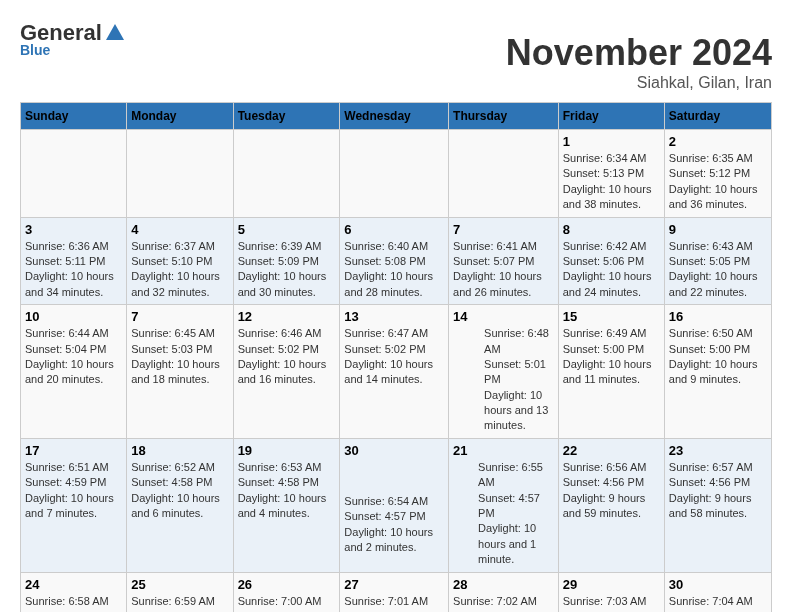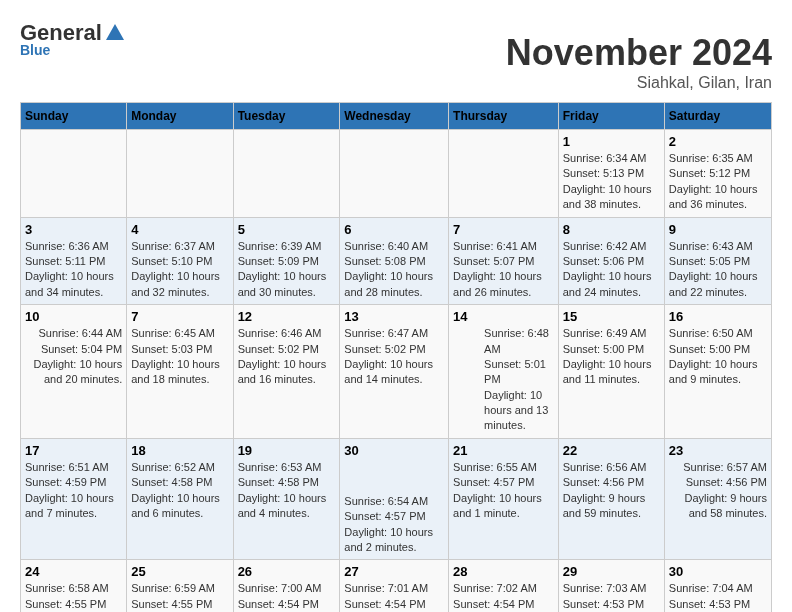--- a/index.html
+++ b/index.html
@@ -165,21 +165,21 @@
         <td>
           <div class="day-number">9</div>
           <div class="day-info" style="white-space: pre-line;">Sunrise: 6:43 AM
 Sunset: 5:05 PM
 Daylight: 10 hours and 22 minutes.</div>
         </td>
       </tr>
       <tr>
         <td>
           <div class="day-number">10</div>
-          <div class="day-info" style="white-space: pre-line; text-align: right;">Sunrise: 6:44 AM
+          <div class="day-info" style="white-space: pre-line;">Sunrise: 6:44 AM
 Sunset: 5:04 PM
 Daylight: 10 hours and 20 minutes.</div>
         </td>
         <td>
           <div class="day-number">7</div>
           <div class="day-info" style="white-space: pre-line;">Sunrise: 6:45 AM
 Sunset: 5:03 PM
 Daylight: 10 hours and 18 minutes.</div>
         </td>
         <td>
@@ -233,33 +233,33 @@
 Daylight: 10 hours and 4 minutes.</div>
         </td>
         <td>
           <div class="day-number">30</div>
           <div class="day-info" style="white-space: pre-line; margin-top: 36px;">Sunrise: 6:54 AM
 Sunset: 4:57 PM
 Daylight: 10 hours and 2 minutes.</div>
         </td>
         <td>
           <div class="day-number">21</div>
-          <div class="day-info" style="white-space: pre-line;">Sunrise: 6:55 AM
+          <div class="day-info" style="white-space: pre-line; margin-left: 25px;">Sunrise: 6:55 AM
 Sunset: 4:57 PM
 Daylight: 10 hours and 1 minute.</div>
         </td>
         <td>
           <div class="day-number">22</div>
           <div class="day-info" style="white-space: pre-line;">Sunrise: 6:56 AM
 Sunset: 4:56 PM
 Daylight: 9 hours and 59 minutes.</div>
         </td>
         <td>
           <div class="day-number">23</div>
-          <div class="day-info" style="white-space: pre-line; text-align: right;">Sunrise: 6:57 AM
+          <div class="day-info" style="white-space: pre-line;">Sunrise: 6:57 AM
 Sunset: 4:56 PM
 Daylight: 9 hours and 58 minutes.</div>
         </td>
       </tr>
       <tr>
         <td>
           <div class="day-number">24</div>
           <div class="day-info" style="white-space: pre-line;">Sunrise: 6:58 AM
 Sunset: 4:55 PM
 Daylight: 9 hours and 56 minutes.</div>

